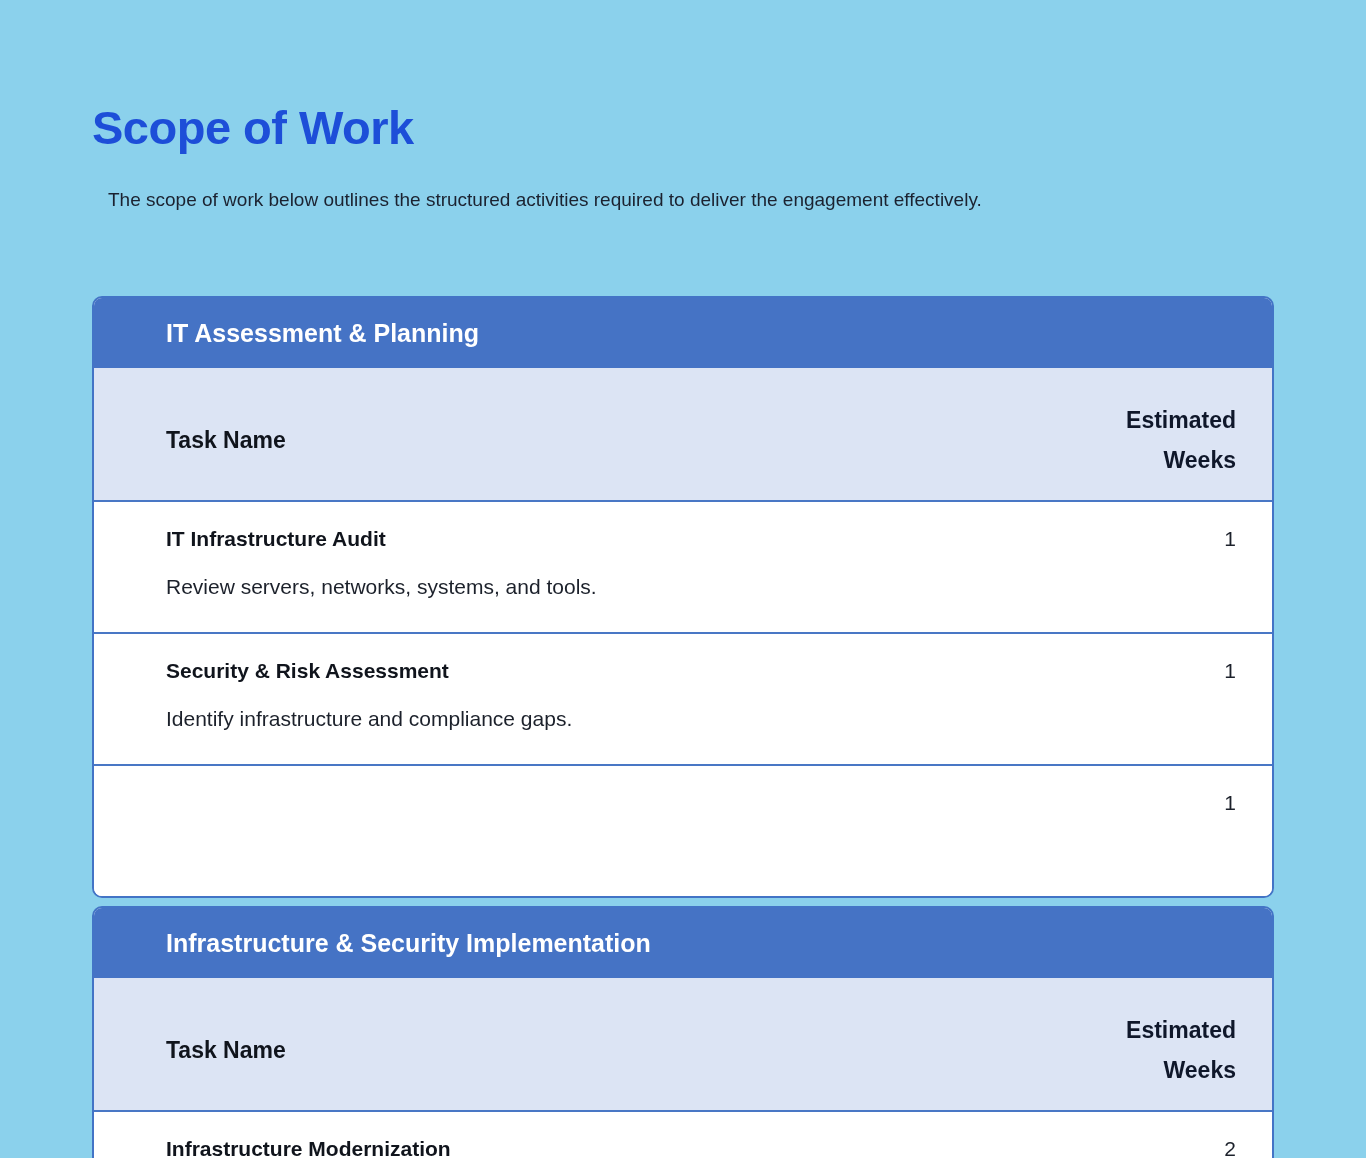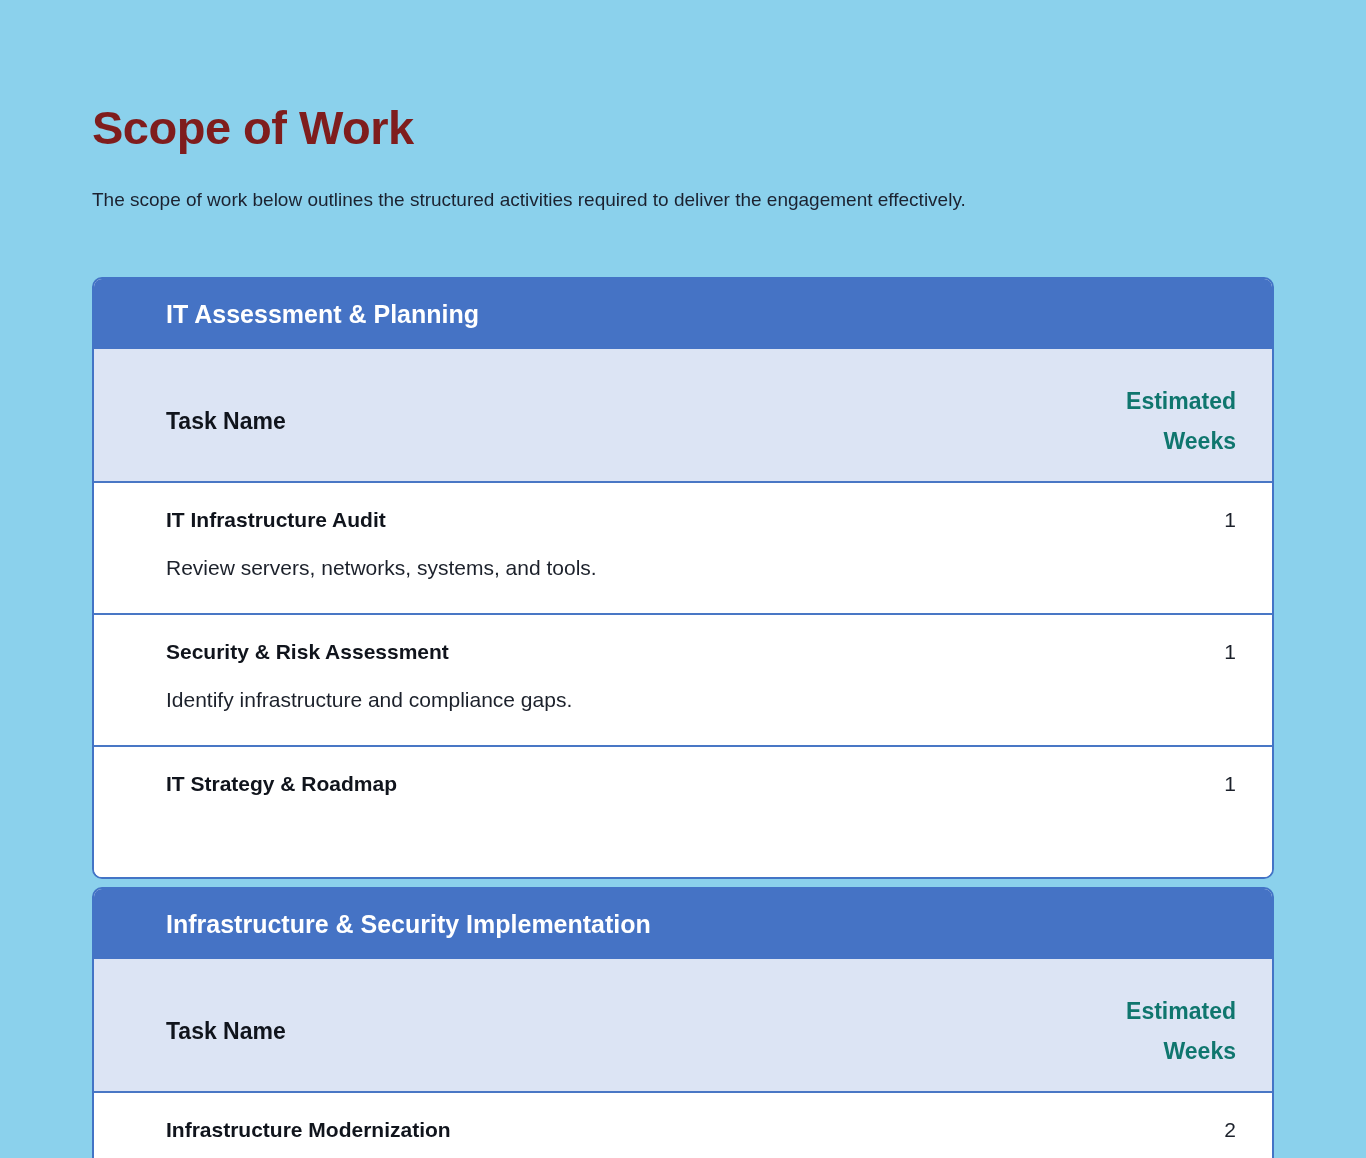--- a/index.html
+++ b/index.html
@@ -13,31 +13,32 @@
 
   .content {
     padding: 0 92px;
   }
 
   .page-title {
     margin-top: 100px;
     font-size: 47px;
     font-weight: 800;
     letter-spacing: -0.5px;
-    color: #7f1d1d;
+    color: #1d4ed8;
   }
 
   .page-intro {
     margin-top: 34px;
     font-size: 19px;
     color: #1B2230;
+    margin-left: 16px;
   }
 
   .card {
-    margin-top: 66px;
+    margin-top: 85px;
     background: #FFFFFF;
     border: 2px solid #4374C6;
     border-radius: 10px;
     overflow: hidden;
   }
   .card + .card { margin-top: 8px; }
 
   .section-header {
     background: #4573C5;
     height: 70px;
@@ -63,21 +64,21 @@
     font-size: 23px;
     font-weight: 700;
     color: #10141C;
   }
   .th-weeks {
     width: 145px;
     text-align: right;
     font-size: 23px;
     font-weight: 700;
     line-height: 40px;
-    color: #0f766e;
+    color: #0f172a;
   }
 
   .row {
     display: flex;
     justify-content: space-between;
     align-items: flex-start;
     min-height: 132px;
     padding: 24px 36px 28px 72px;
     border-top: 2px solid #4977C5;
     background: #FFFFFF;
@@ -132,21 +133,20 @@
     <div class="row">
       <div class="row-main">
         <div class="task-name">Security &amp; Risk Assessment</div>
         <div class="task-desc">Identify infrastructure and compliance gaps.</div>
       </div>
       <div class="weeks">1</div>
     </div>
 
     <div class="row">
       <div class="row-main">
-        <div class="task-name">IT Strategy &amp; Roadmap</div>
       </div>
       <div class="weeks">1</div>
     </div>
   </div>
 
   <div class="card">
     <div class="section-header">
       <span class="section-title">Infrastructure &amp; Security Implementation</span>
     </div>
     <div class="thead">

